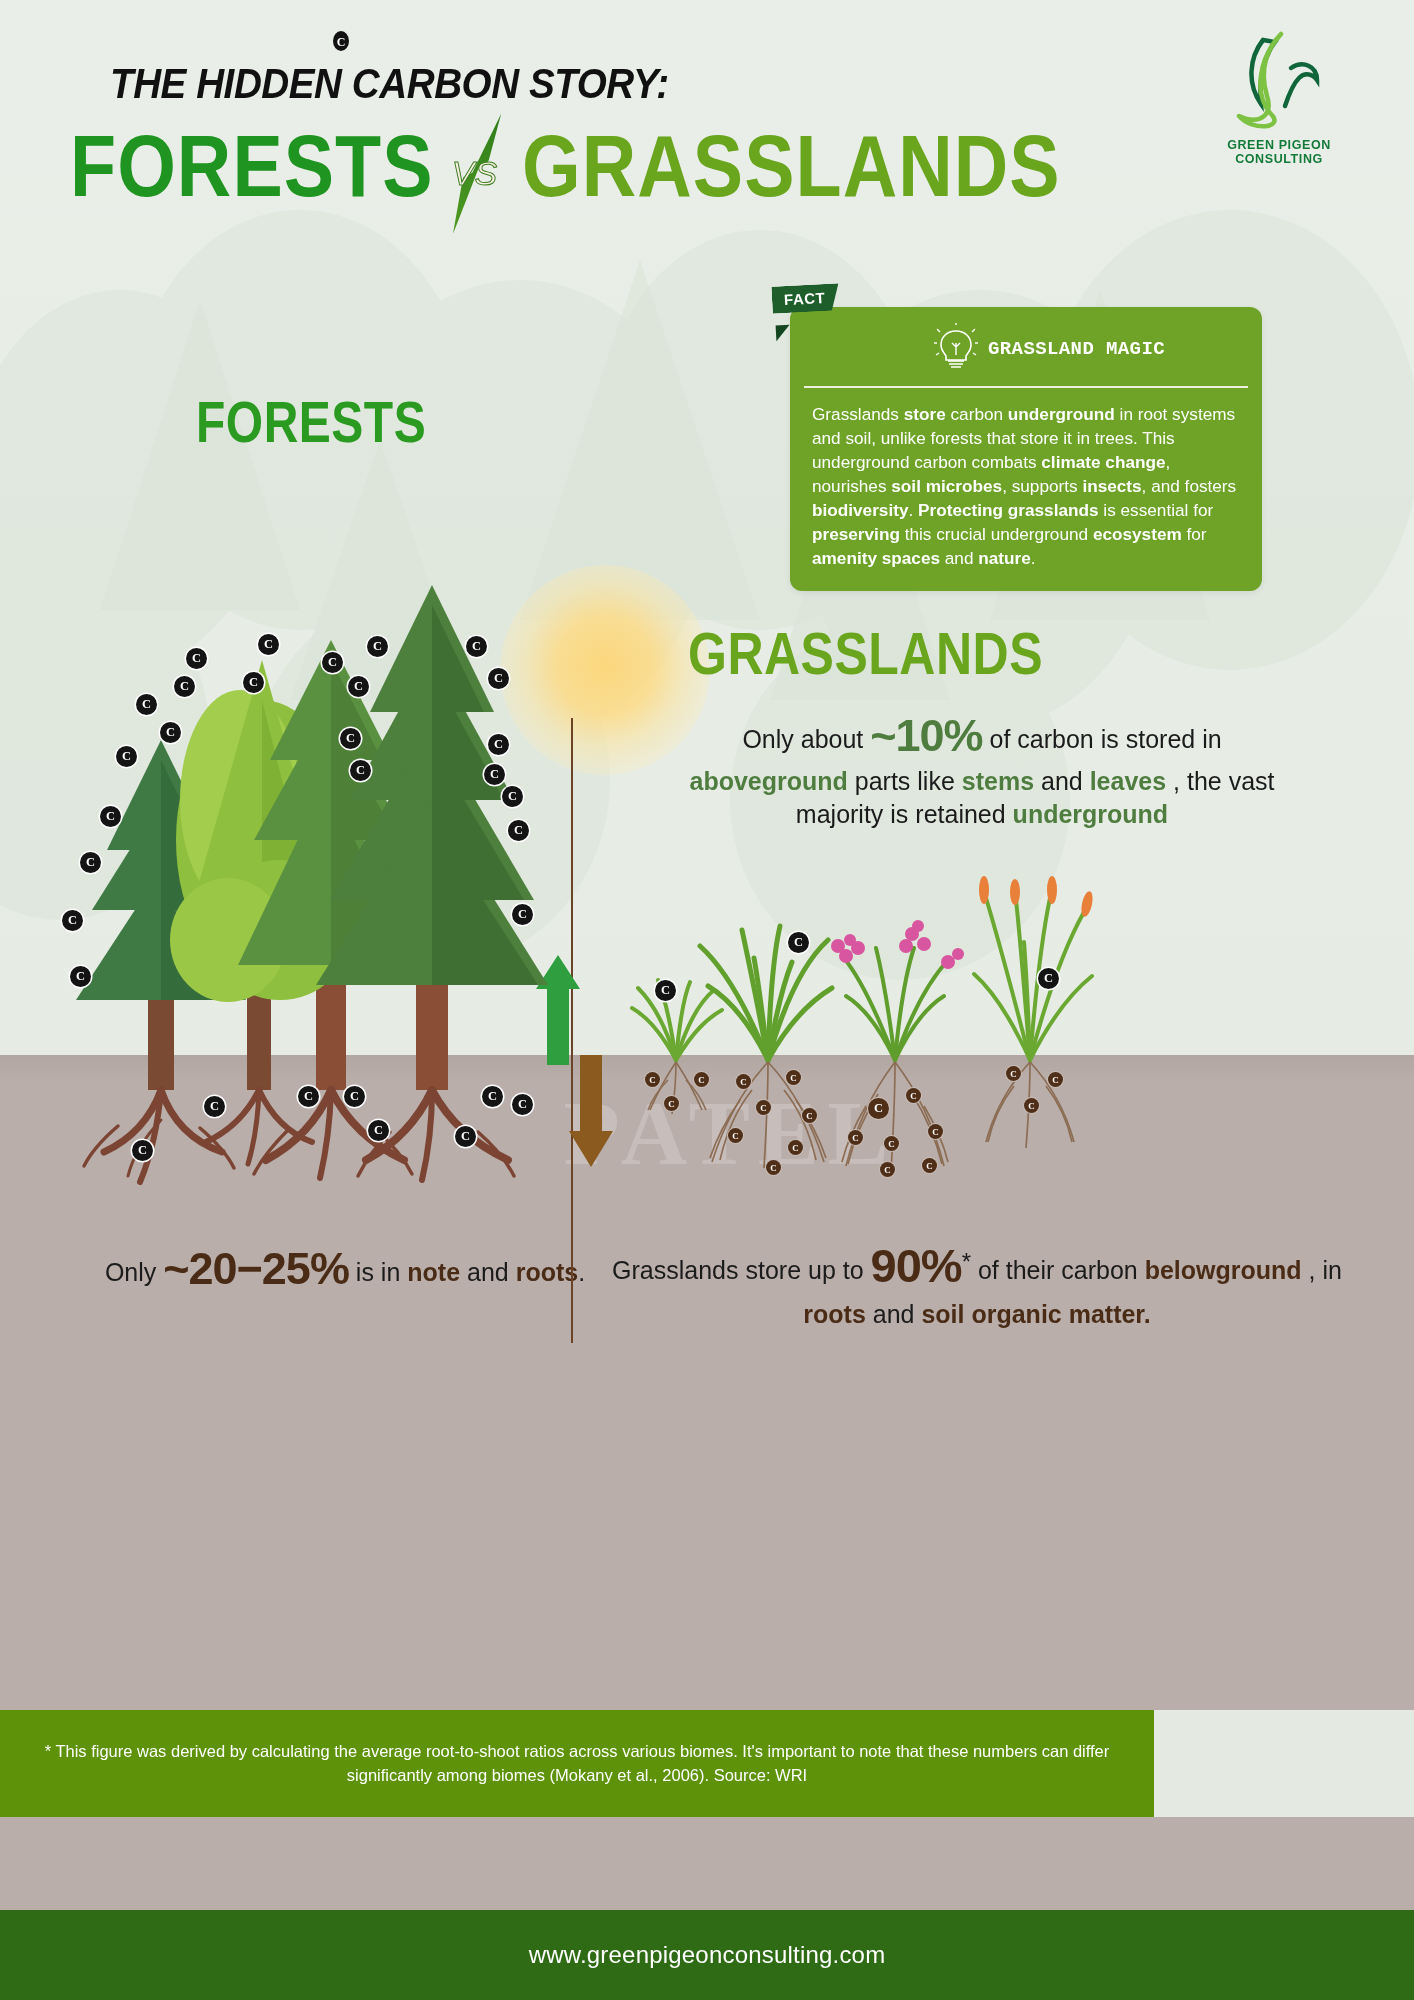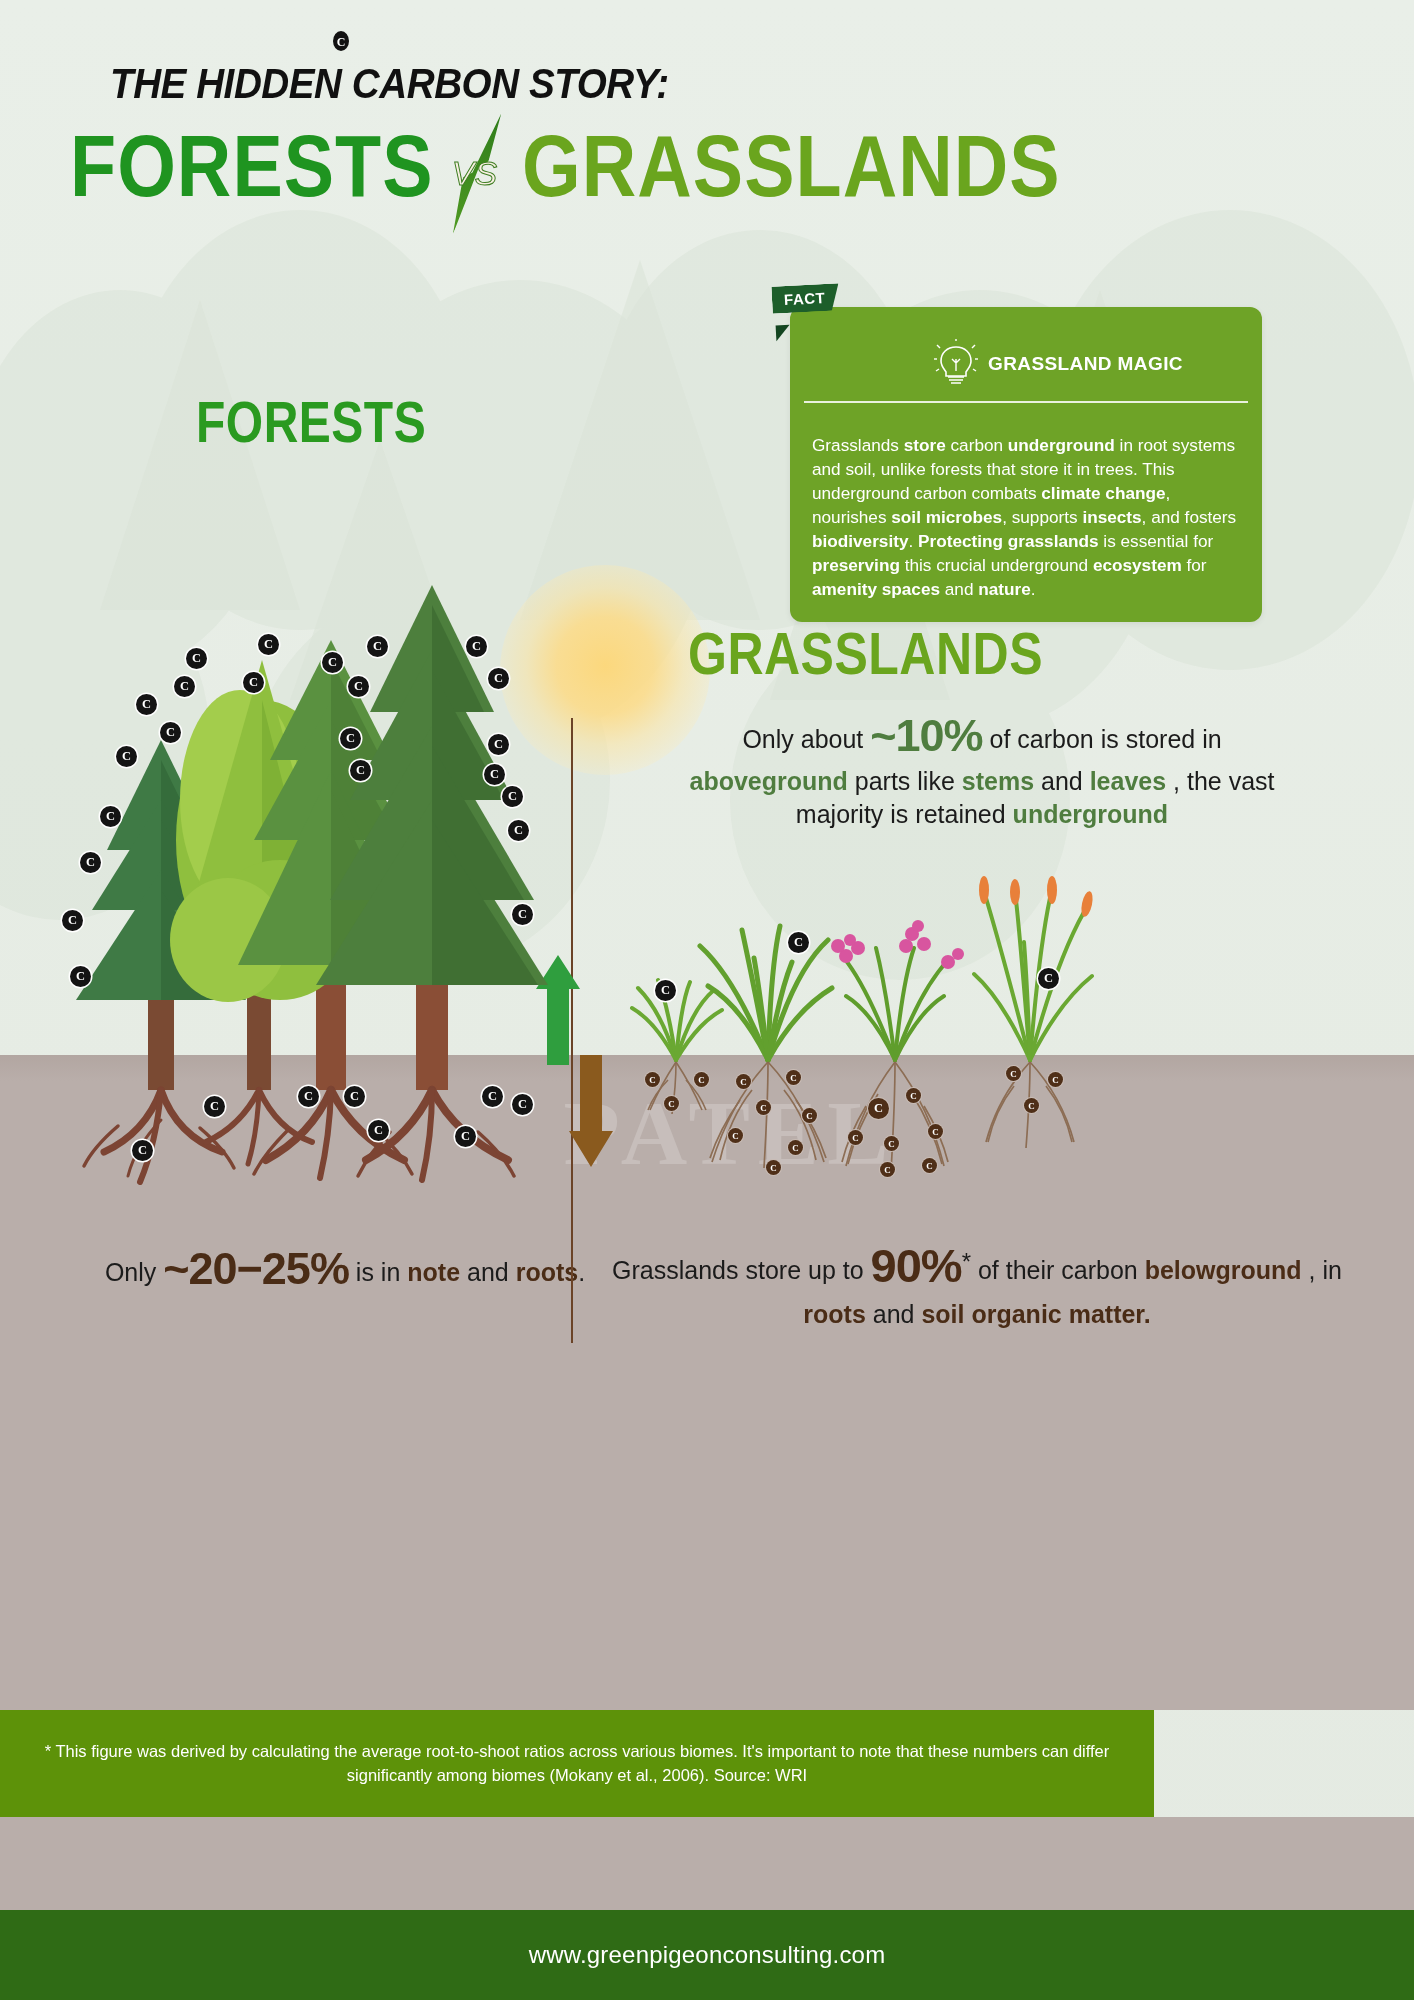--- a/index.html
+++ b/index.html
@@ -140,21 +140,22 @@
     position: absolute; left: -14px; top: 18px;
     width: 0; height: 0;
     border-left: 14px solid #134520;
     border-bottom: 16px solid transparent;
     transform: rotate(-3deg);
   }
   .fact-head {
     display: flex; align-items: center; gap: 10px;
     padding: 16px 20px 12px 20px;
     border-bottom: 2px solid rgba(255,255,255,.85);
-    margin: 16px 14px;
+    margin: 0 14px;
+    font-family: Liberation Mono, monospace;
   }
   .fact-head .bulb { flex: 0 0 auto; margin-left: 110px; }
   .fact-title { font-size: 19px; font-weight: 800; letter-spacing: .4px; }
   .fact-body {
     padding: 14px 22px 20px 22px;
     font-size: 17.2px;
     line-height: 1.40;
   }
   .fact-body b { font-weight: 800; }
 
@@ -332,20 +333,28 @@
 
   <div class="title-2">
     <span class="t2-forests">FORESTS</span>
     <span class="vs-wrap">
       <span class="vs-bolt"></span>
       <span class="vs-text">VS</span>
     </span>
     <span class="t2-grass">GRASSLANDS</span>
   </div>
 
+  <div class="logo">
+    <svg width="120" height="112" viewBox="0 0 120 112">
+      <path d="M44 18 C30 36 28 62 42 82 C40 58 44 36 56 20 Z" fill="none" stroke="#10663a" stroke-width="4.5" stroke-linecap="round"></path>
+      <path d="M62 12 C40 36 34 72 52 92 C66 106 34 110 20 94 C42 104 54 92 48 74 C40 48 48 26 62 12 Z" fill="none" stroke="#7dc242" stroke-width="4.5" stroke-linejoin="round" stroke-linecap="round"></path>
+      <path d="M72 46 C84 38 98 44 98 58 C94 52 86 50 80 56 C74 62 70 72 66 84" fill="none" stroke="#10663a" stroke-width="4.5" stroke-linecap="round"></path>
+    </svg>
+    <div class="logo-text">GREEN PIGEON CONSULTING</div>
+  </div>
 
   <div class="fact-box">
     <div class="fact-ribbon-tail"></div>
     <div class="fact-ribbon">FACT</div>
     <div class="fact-head">
       <span class="bulb">
         <svg width="44" height="46" viewBox="0 0 44 46">
           <path d="M22 8 C13 8 7 14 7 22 C7 27 10 30 12 33 L12 37 L32 37 L32 33 C34 30 37 27 37 22 C37 14 31 8 22 8Z" fill="none" stroke="#fff" stroke-width="1.6"></path>
           <path d="M14 38 H30 M15 41 H29 M17 44 H27" stroke="#fff" stroke-width="1.6" fill="none"></path>
           <path d="M22 32 V20 M22 24 L18 20 M22 24 L26 20" stroke="#fff" stroke-width="1.4" fill="none"></path>

